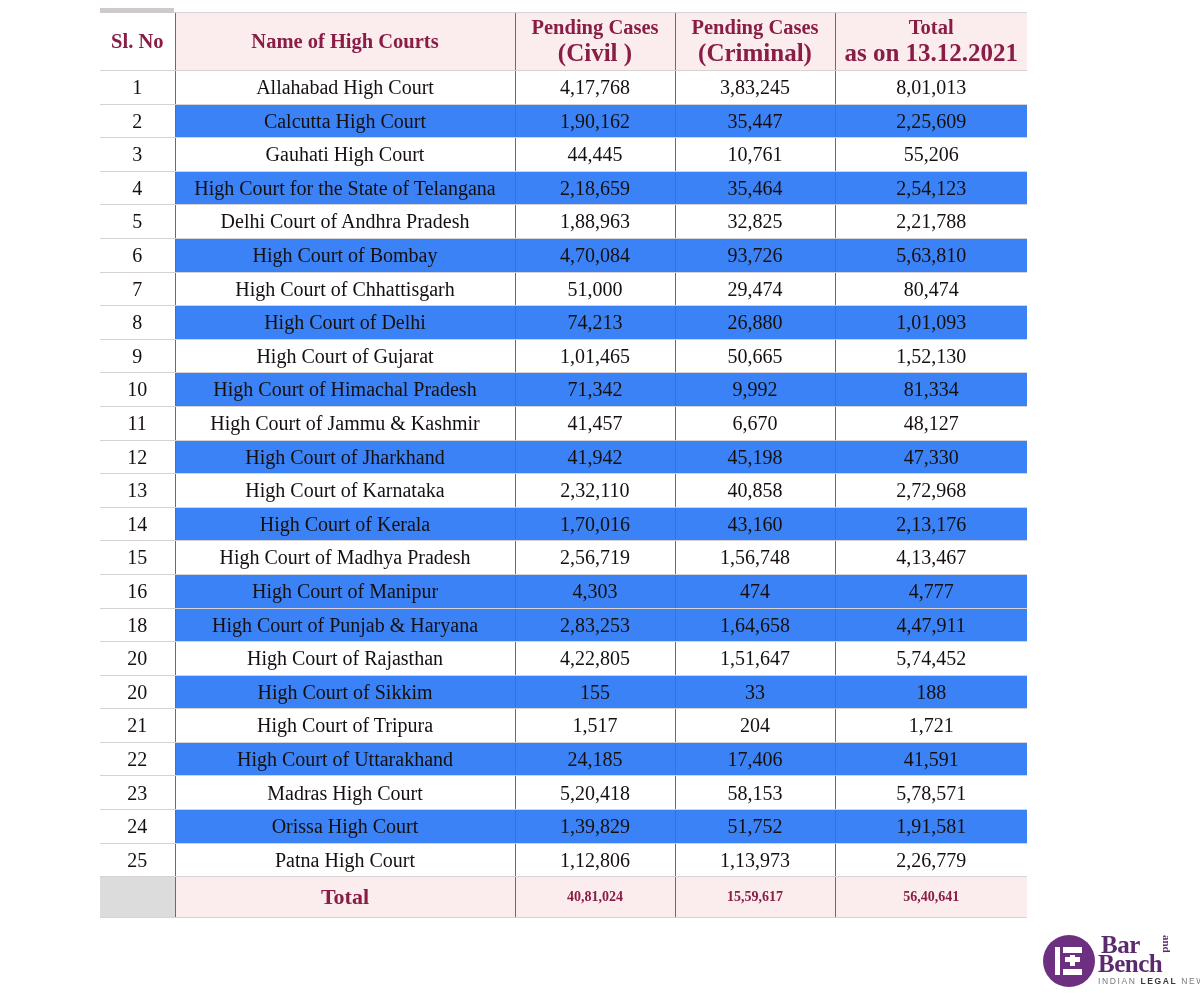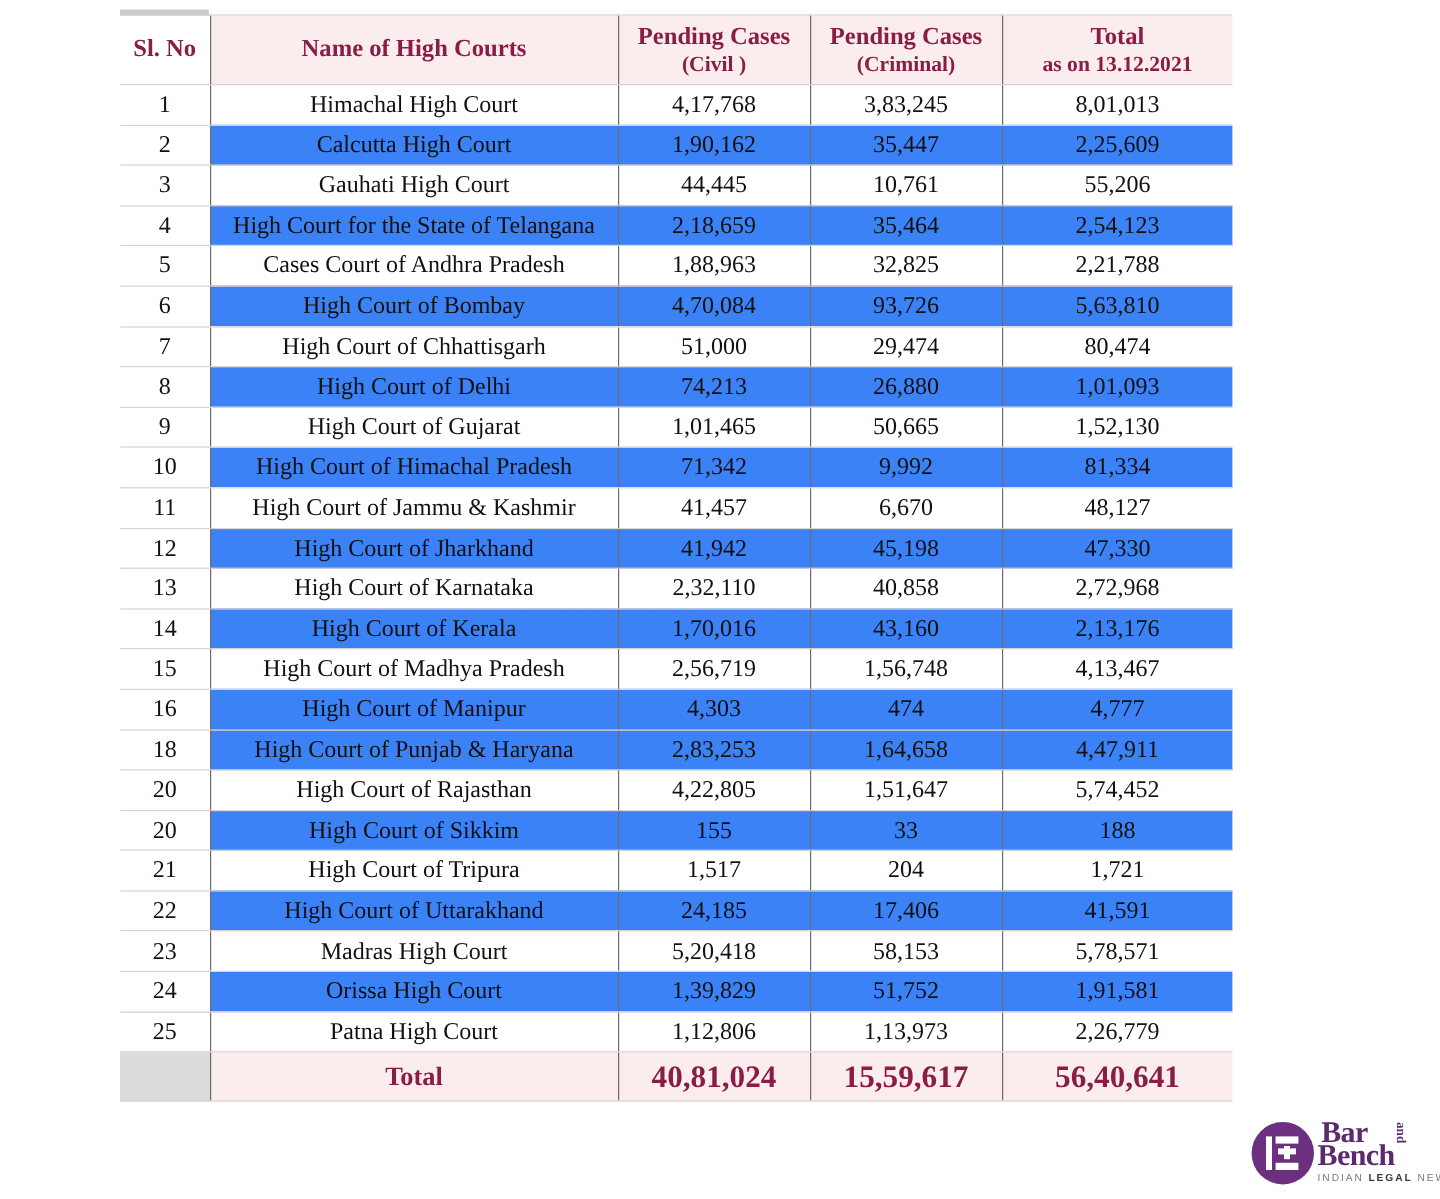--- a/index.html
+++ b/index.html
@@ -141,33 +141,33 @@
     font-weight: bold;
     font-size: 20.5px;
     height: 57px;
     background: #fbeced;
   }
   table.ct thead th.sl-head {
     background: #ffffff;
   }
   table.ct thead th .hl2 {
     display: block;
-    font-size: 18px;
+    font-size: 25px;
   }
 
   
   table.ct tbody tr.even td.shaded { background: #3b82f6; }
   table.ct tbody tr.odd  td.shaded { background: #ffffff; }
   table.ct tbody td.sl { background: #ffffff; }
 
   table.ct tbody tr.total-row td {
     background: #fbeced;
     color: #8a1d46;
     font-weight: bold;
-    font-size: 26px;
+    font-size: 14px;
     height: 40px;
   }
   table.ct tbody tr.total-row td.sl-total {
     background: #dcdcdc;
   }
   table.ct tbody tr.total-row td.total-label {
     font-size: 22px;
   }
 
   
@@ -290,21 +290,21 @@
           </th>
           <th class="vsep">
             <span>Total</span>
             <span class="hl2">as on 13.12.2021</span>
           </th>
         </tr>
       </thead>
       <tbody id="tbody">
           <tr class="odd">
             <td class="sl">1</td>
-            <td class="shaded vsep">Himachal High Court</td>
+            <td class="shaded vsep">Allahabad High Court</td>
             <td class="shaded vsep">4,17,768</td>
             <td class="shaded vsep">3,83,245</td>
             <td class="shaded vsep">8,01,013</td>
           </tr>
           <tr class="even">
             <td class="sl">2</td>
             <td class="shaded vsep">Calcutta High Court</td>
             <td class="shaded vsep">1,90,162</td>
             <td class="shaded vsep">35,447</td>
             <td class="shaded vsep">2,25,609</td>
@@ -318,21 +318,21 @@
           </tr>
           <tr class="even">
             <td class="sl">4</td>
             <td class="shaded vsep">High Court for the State of Telangana</td>
             <td class="shaded vsep">2,18,659</td>
             <td class="shaded vsep">35,464</td>
             <td class="shaded vsep">2,54,123</td>
           </tr>
           <tr class="odd">
             <td class="sl">5</td>
-            <td class="shaded vsep">Cases Court of Andhra Pradesh</td>
+            <td class="shaded vsep">Delhi Court of Andhra Pradesh</td>
             <td class="shaded vsep">1,88,963</td>
             <td class="shaded vsep">32,825</td>
             <td class="shaded vsep">2,21,788</td>
           </tr>
           <tr class="even">
             <td class="sl">6</td>
             <td class="shaded vsep">High Court of Bombay</td>
             <td class="shaded vsep">4,70,084</td>
             <td class="shaded vsep">93,726</td>
             <td class="shaded vsep">5,63,810</td>

